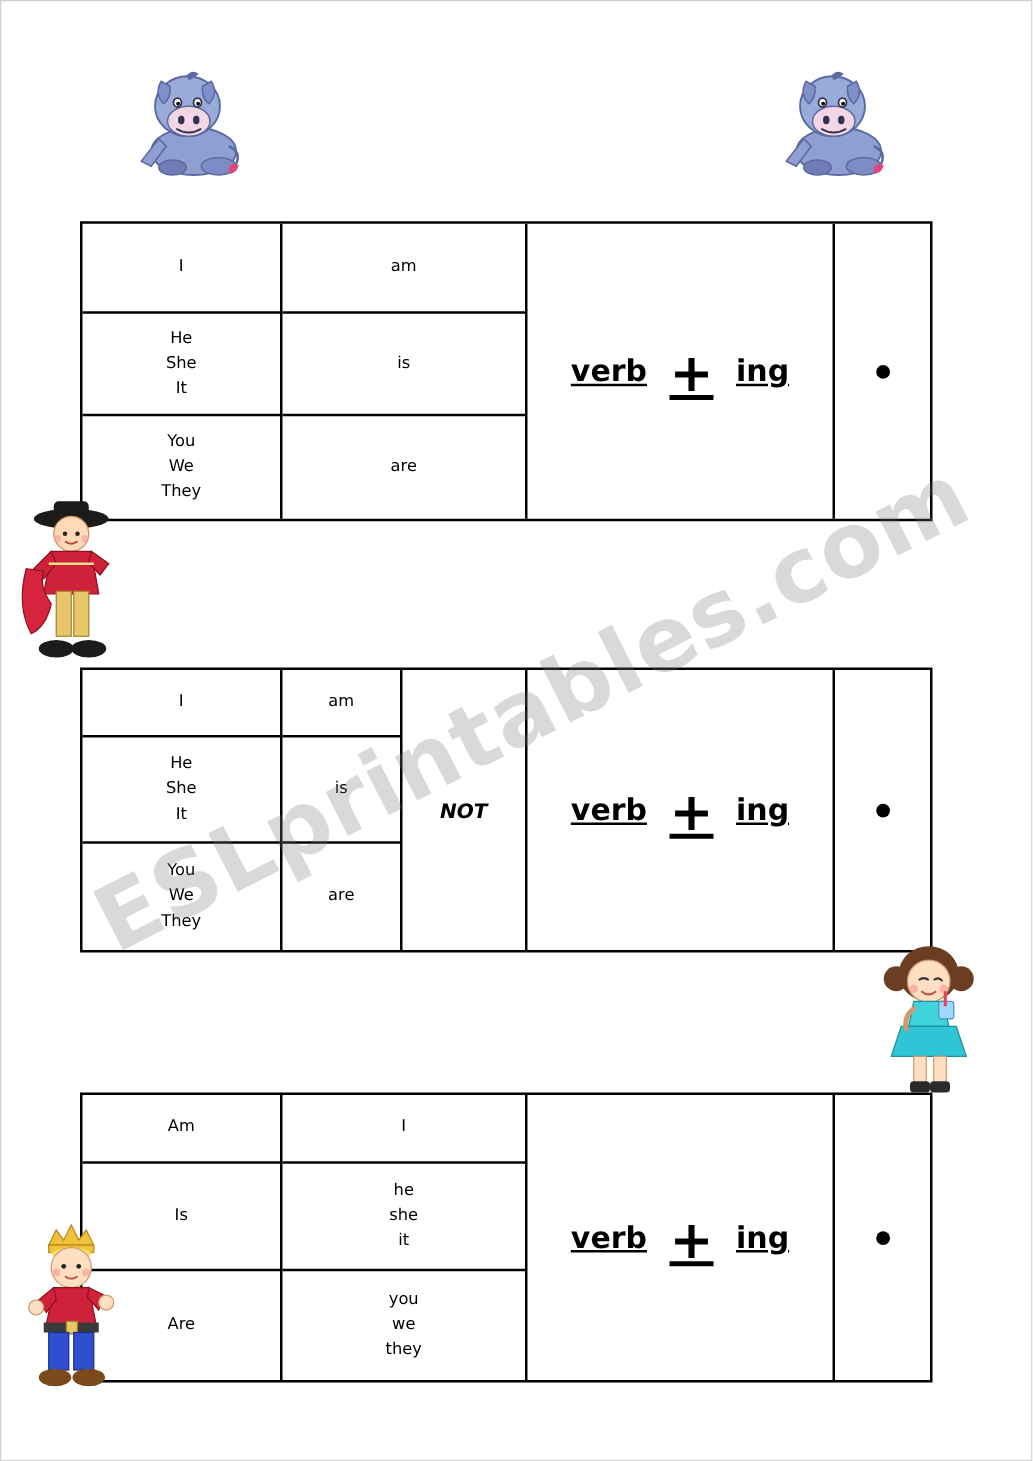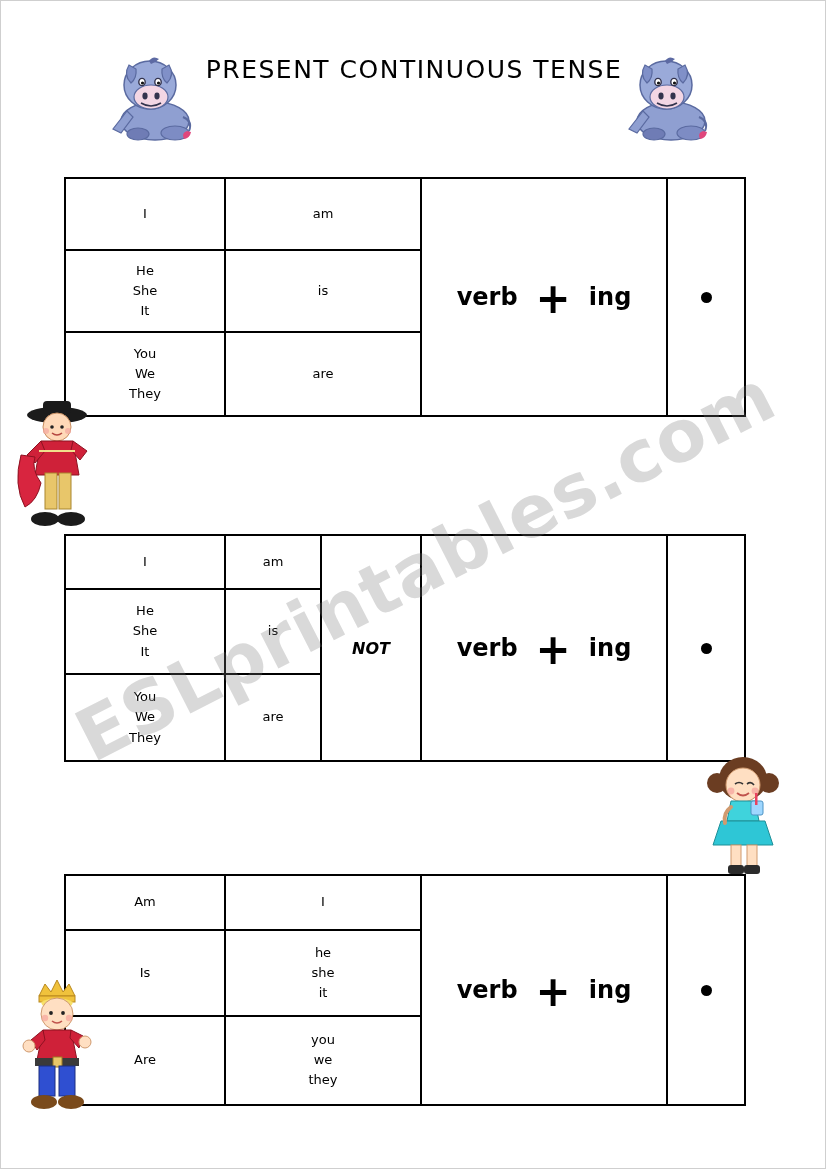--- a/index.html
+++ b/index.html
@@ -118,20 +118,21 @@
     justify-content: center;
     height: 100%;
   }
   .verbing {
     display: flex;
     align-items: center;
     justify-content: center;
     gap: 18px;
     font-size: 24px;
     font-weight: bold;
+    text-decoration: underline;
   }
   .verbing .plus {
     font-size: 42px;
     font-weight: bold;
     line-height: 0.7;
     position: relative;
     top: 2px;
   }
   .dot {
     width: 11px;
@@ -204,21 +205,20 @@
         <circle cx="37.5" cy="32" r="1.6" fill="#111"></circle>
         <circle cx="53.5" cy="32" r="1.6" fill="#111"></circle>
         <path d="M24 14 Q18 24 26 32 Q32 27 31 18 Z" fill="#8090c8" stroke="#5a6aa0" stroke-width="1.2"></path>
         <path d="M64 14 Q70 24 62 32 Q56 27 57 18 Z" fill="#8090c8" stroke="#5a6aa0" stroke-width="1.2"></path>
         <path d="M44 10 Q48 4 54 8 Q50 12 46 13 Z" fill="#5d6aa3"></path>
         <path d="M78 66 q10 4 6 14" stroke="#5a6aa0" stroke-width="2" fill="none"></path>
         <path d="M82 80 q-6 2 -3 8 q6 -1 7 -7 z" fill="#e0467c"></path>
       </svg>
     </div>
 
-    <div class="page-title">PRESENT CONTINUOUS TENSE</div>
   </div>
 
   <div class="watermark">
     <span>ESLprintables.com</span>
   </div>
 
   <div class="tbl" id="table-affirmative">
 
     <div class="col" style="width:160px">
       <div class="cell" style="height:72px">

